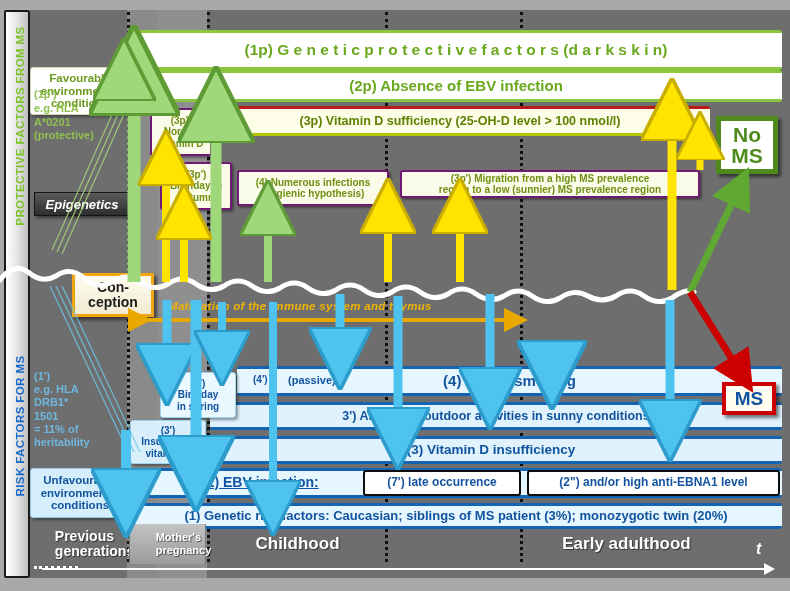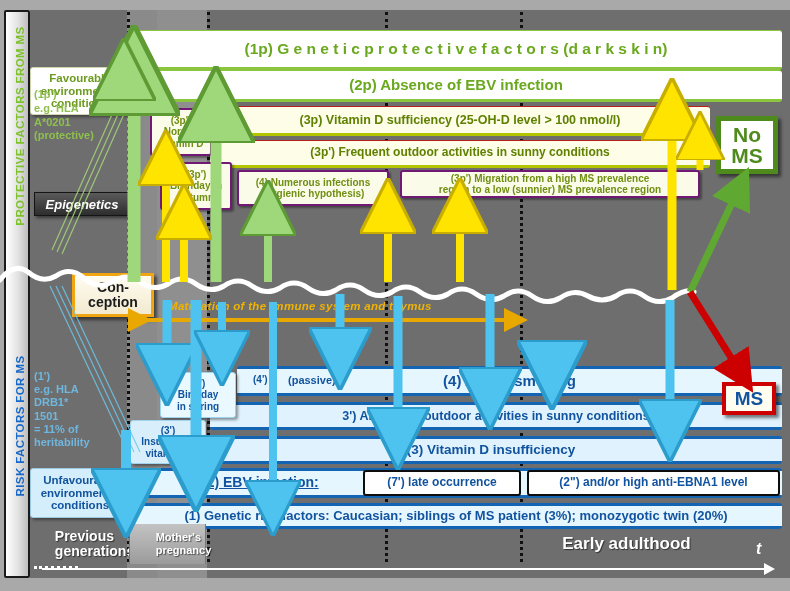--- a/index.html
+++ b/index.html
@@ -33,21 +33,21 @@
   
   .box {
     position:absolute; display:flex; align-items:center; justify-content:center;
     text-align:center; line-height:1.12;
     border-radius:3px;
   }
 
   
   .g-band {
     background:#fdfde8;
-    border-top:1px solid #b91c1c; border-bottom:3px solid #b3c400;
+    border-top:3px solid #b91c1c; border-bottom:3px solid #b3c400;
     color:#5f8000; font-weight:bold;
   }
   .g-band.hi { background:#ffffff; border-color:#8cc63f; color:#6aa81e; }
   .g-small {
     background:#fbfbe9; border:2px solid #701a75; color:#6f8f12;
     font-weight:bold; font-size:10px;
     box-shadow:2px 2px 2px rgba(0,0,0,.35);
   }
   .fav-box {
     background:#ffffff; border:1.5px solid #cfd6b0;
@@ -182,21 +182,20 @@
   <div class="vdot" style="left:207px; top:12px; height:550px;"></div>
   <div class="vdot" style="left:385px; top:12px; height:550px;"></div>
   <div class="vdot" style="left:520px; top:12px; height:550px;"></div>
 
   <div class="box g-band hi" style="left:130px; top:30px; width:652px; height:40px; font-size:15.5px; letter-spacing:0px;">(1p)  G e n e t i c   p r o t e c t i v e   f a c t o r s   (d a r k  s k i n)</div>
 
   <div class="box g-band hi" style="left:130px; top:70px; width:652px; height:32px; font-size:15px;">(2p)   Absence  of   EBV   infection</div>
 
   <div class="box g-band" style="left:210px; top:106px; width:500px; height:30px; font-size:12.5px;">(3p) Vitamin D sufficiency (25-OH-D level &gt; 100 nmol/l)</div>
 
-  <div class="box g-band" style="left:210px; top:140px; width:500px; height:28px; font-size:12px;">(3p') Frequent outdoor activities in sunny conditions</div>
 
   <div class="box g-small" style="left:150px; top:108px; width:62px; height:48px; white-space:pre-line;">(3p')
 Normal
 vitamin D</div>
 
   <div class="box g-small" style="left:160px; top:162px; width:72px; height:48px; white-space:pre-line;">(3p')
 Birthday in
 autumn</div>
 
   <div class="box g-small" style="left:237px; top:170px; width:152px; height:36px; white-space:pre-line;">(4) Numerous infections
@@ -259,20 +258,21 @@
 
   <div id="no-ms-box" style="white-space:pre-line;">No
 MS</div>
   <div id="ms-box">MS</div>
 
   <div id="timeline-strip">
     <div class="era big small" style="left:0px;   width:97px;  font-size:14px; white-space:pre-line; line-height:1.1;">Previous
 generations</div>
     <div class="era small" id="preg-era" style="left:99px; width:77px; white-space:pre-line; line-height:1.15;">Mother's
 pregnancy</div>
+    <div class="era big" style="left:180px; width:175px;">Childhood</div>
     <div class="era big" style="left:494px; width:205px;">Early adulthood</div>
   </div>
   <div id="t-axis-line"></div>
   <div id="t-arrow"></div>
   <div id="t-label">t</div>
   <div class="vdot-white" style="left:34px; top:566px; width:44px;"></div>
 
   <svg class="overlay" viewBox="0 0 790 591">
     <defs>
       <marker id="ahY" markerWidth="7" markerHeight="7" refX="3.2" refY="3.5" orient="auto">

